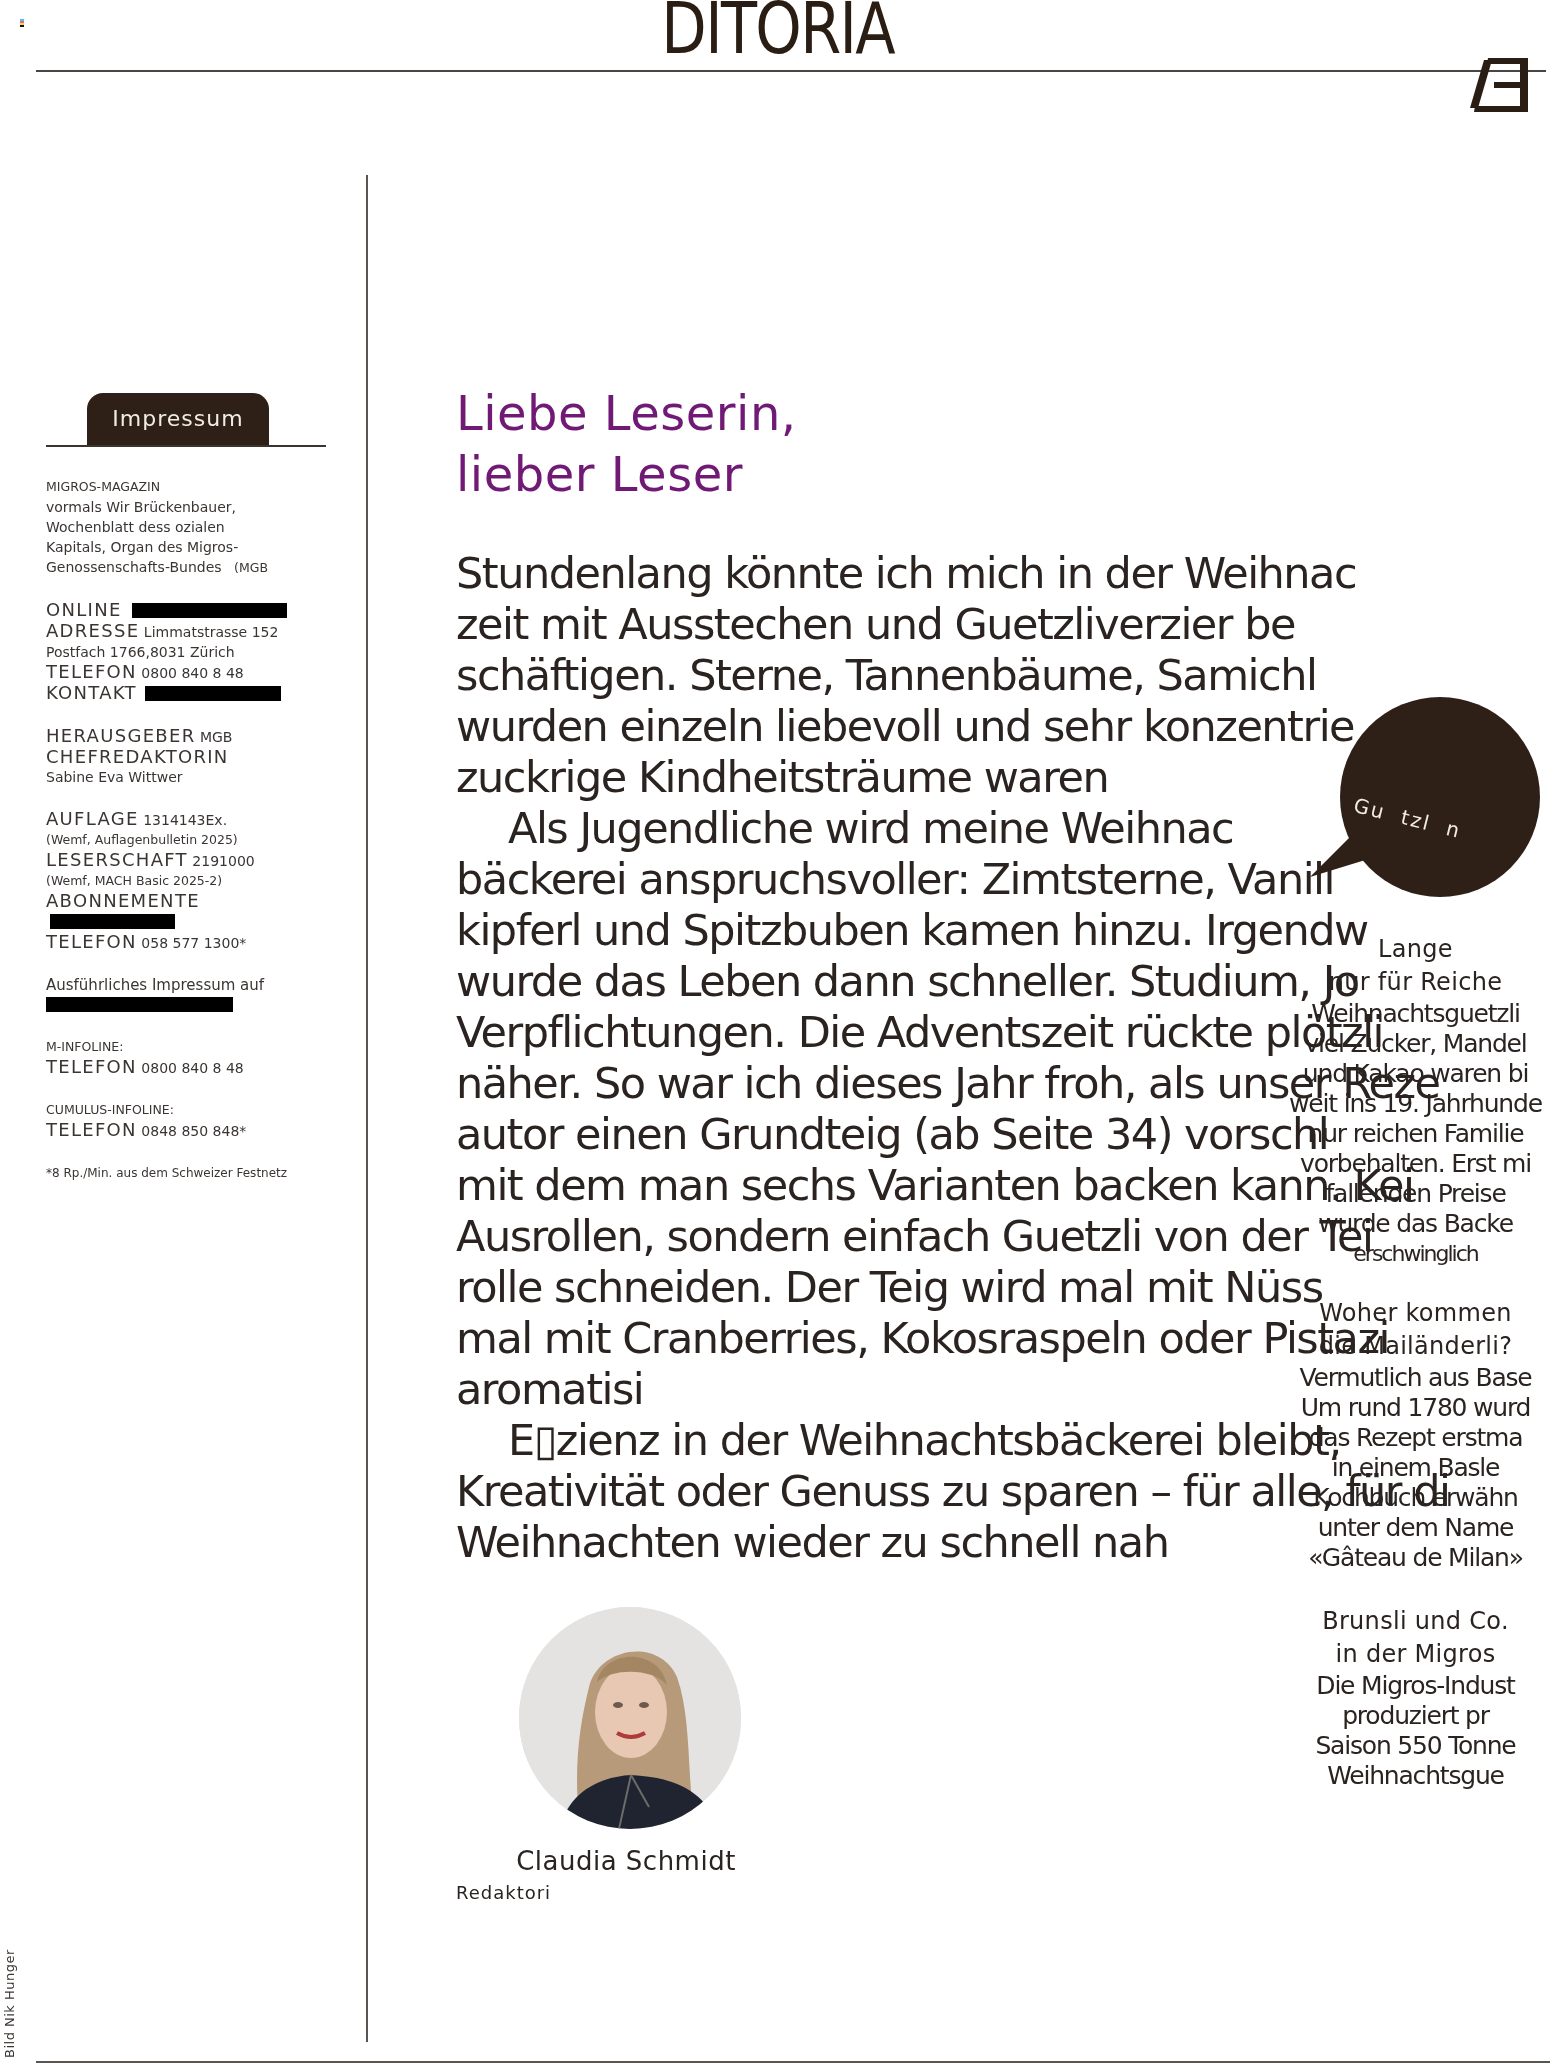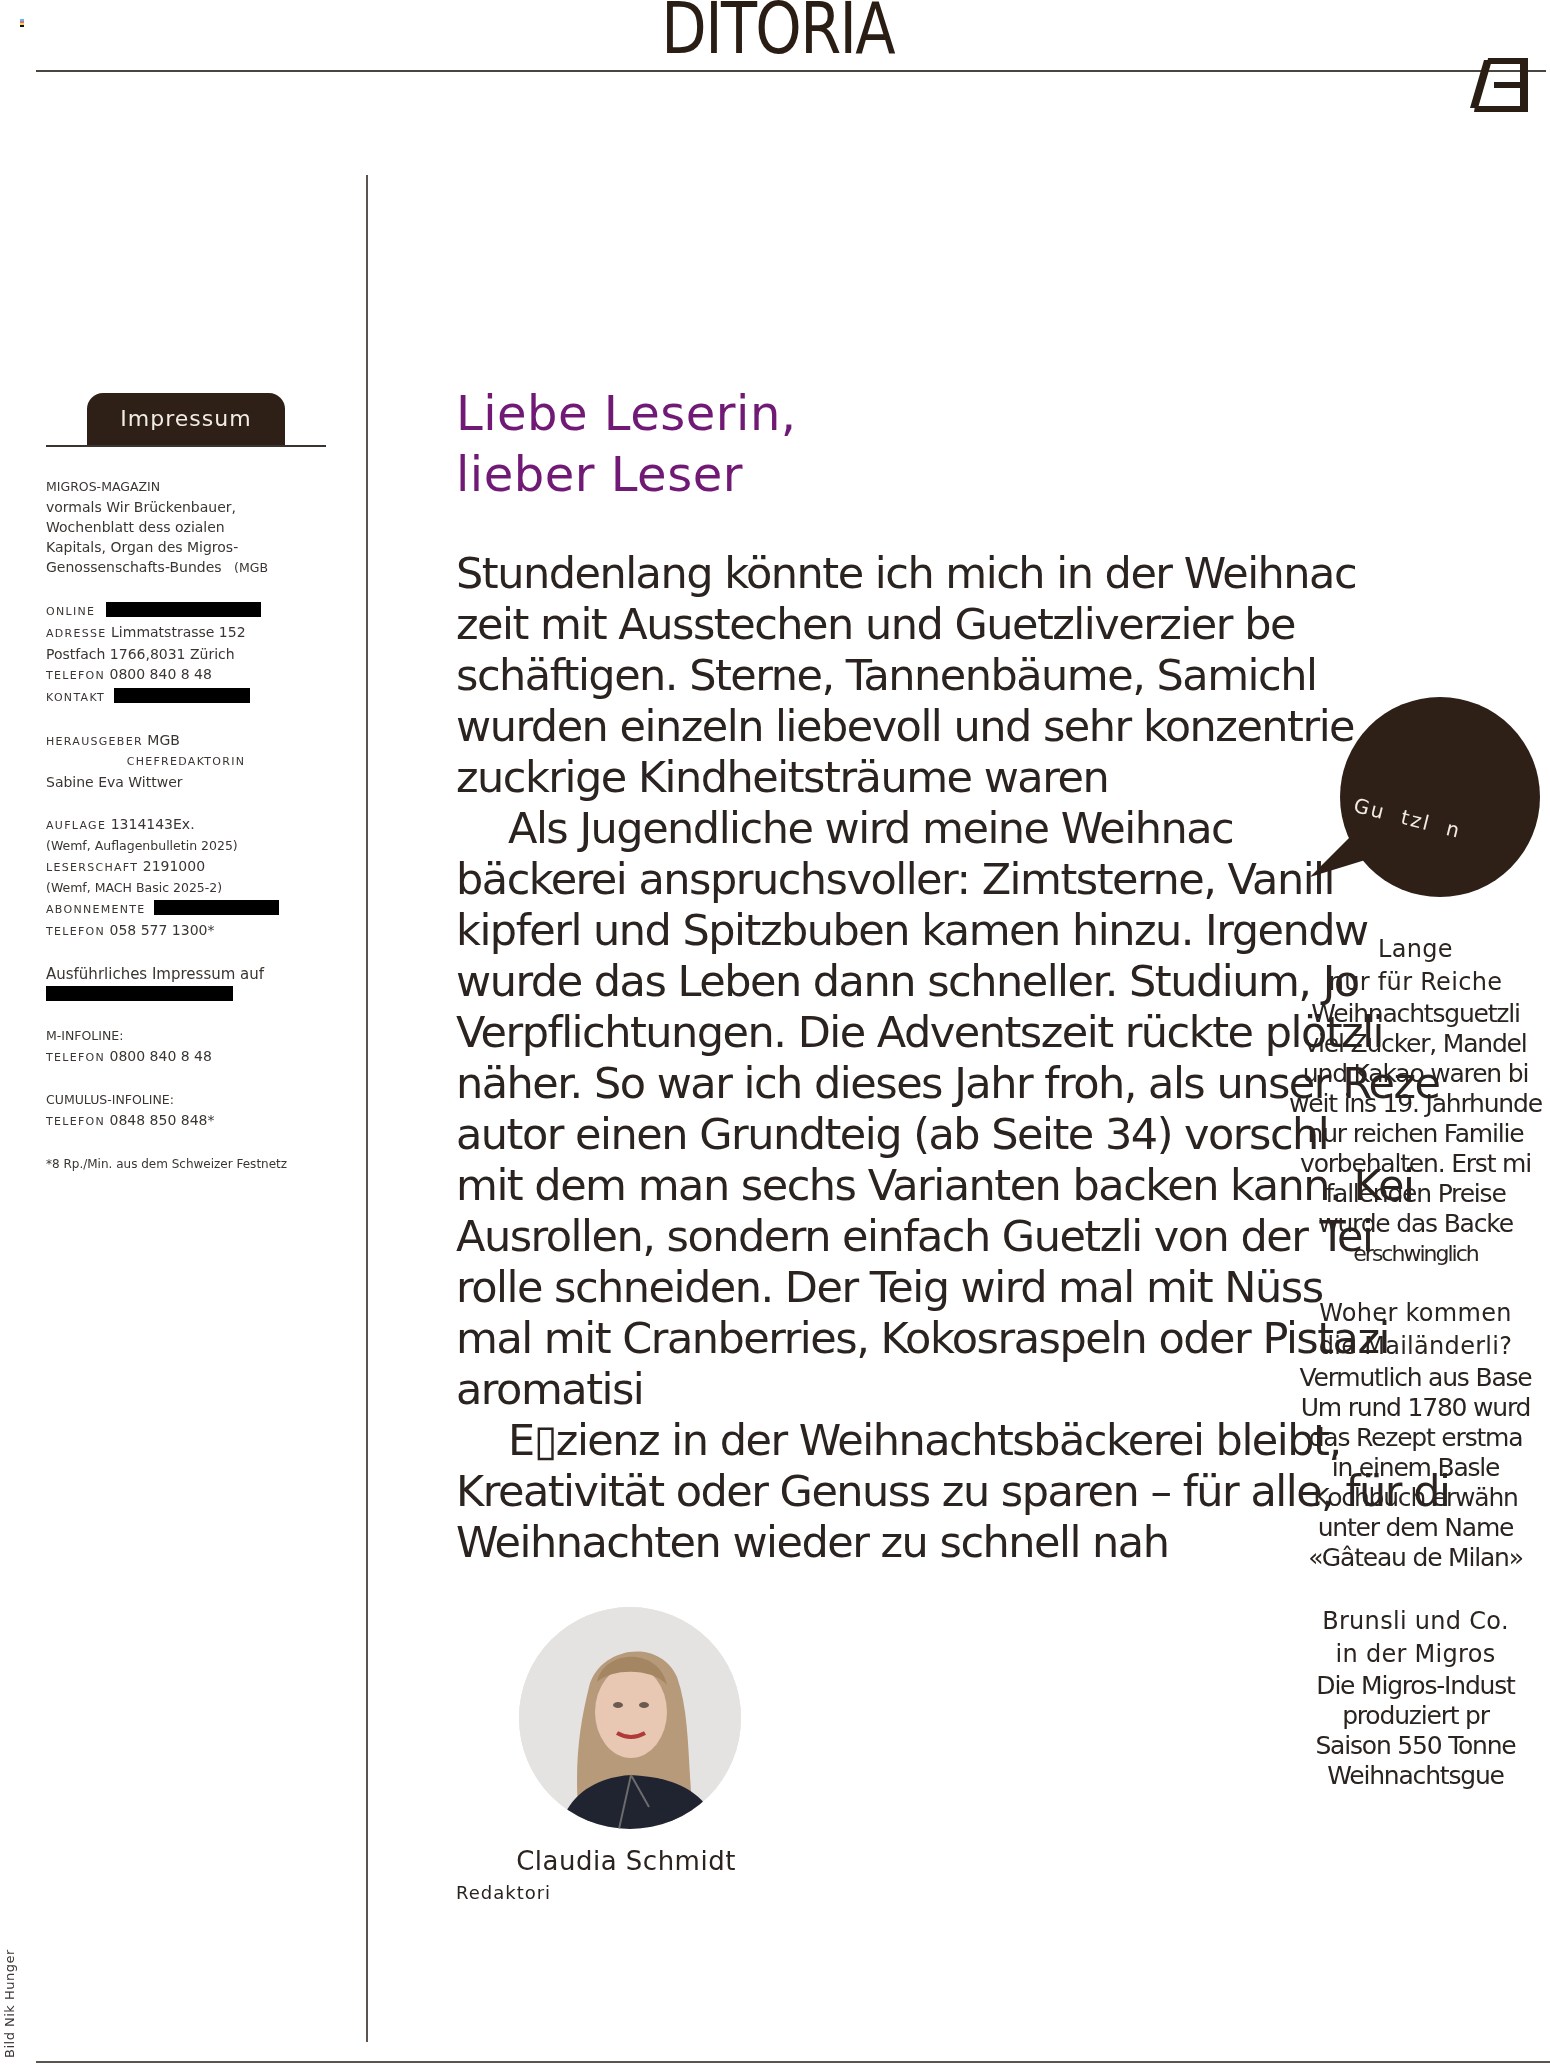--- a/index.html
+++ b/index.html
@@ -23,26 +23,26 @@
 
     .photo-credit {
       position: absolute; left: 2px; top: 2058px; transform-origin: left top; transform: rotate(-90deg);
       font-size: 13px; color: #3a3532; white-space: nowrap; letter-spacing: 0.5px;
     }
 
     
     .impressum { position: absolute; left: 46px; top: 393px; width: 280px; }
     .impressum-tab-wrap { position: relative; height: 54px; border-bottom: 2px solid #3a332e; }
     .impressum-tab {
-      position: absolute; left: 41px; bottom: 0; width: 198px; height: 52px;
+      position: absolute; left: 41px; bottom: 0; width: 182px; height: 52px;
       background: #2e2017; color: #f2ece6; border-radius: 16px 16px 0 0;
       font-size: 22px; text-align: center; line-height: 52px; letter-spacing: 1px;
     }
     .imp-block { margin-top: 0; font-size: 14px; line-height: 20px; color: #3a3532; }
-    .imp-block .sc { font-size: 11px; letter-spacing: 1.3px; text-align: center; }
+    .imp-block .sc { font-size: 18px; letter-spacing: 1.3px; }
     .imp-block .small { font-size: 12.5px; }
     .redact { display: inline-block; background: #000; height: 15px; vertical-align: -2px; }
     .gap-m { height: 22px; }
 
     
     .headline {
       position: absolute; left: 456px; top: 383px; font-size: 48px; line-height: 61px;
       color: #701a75; letter-spacing: 0.5px;
     }
     .body-text {

